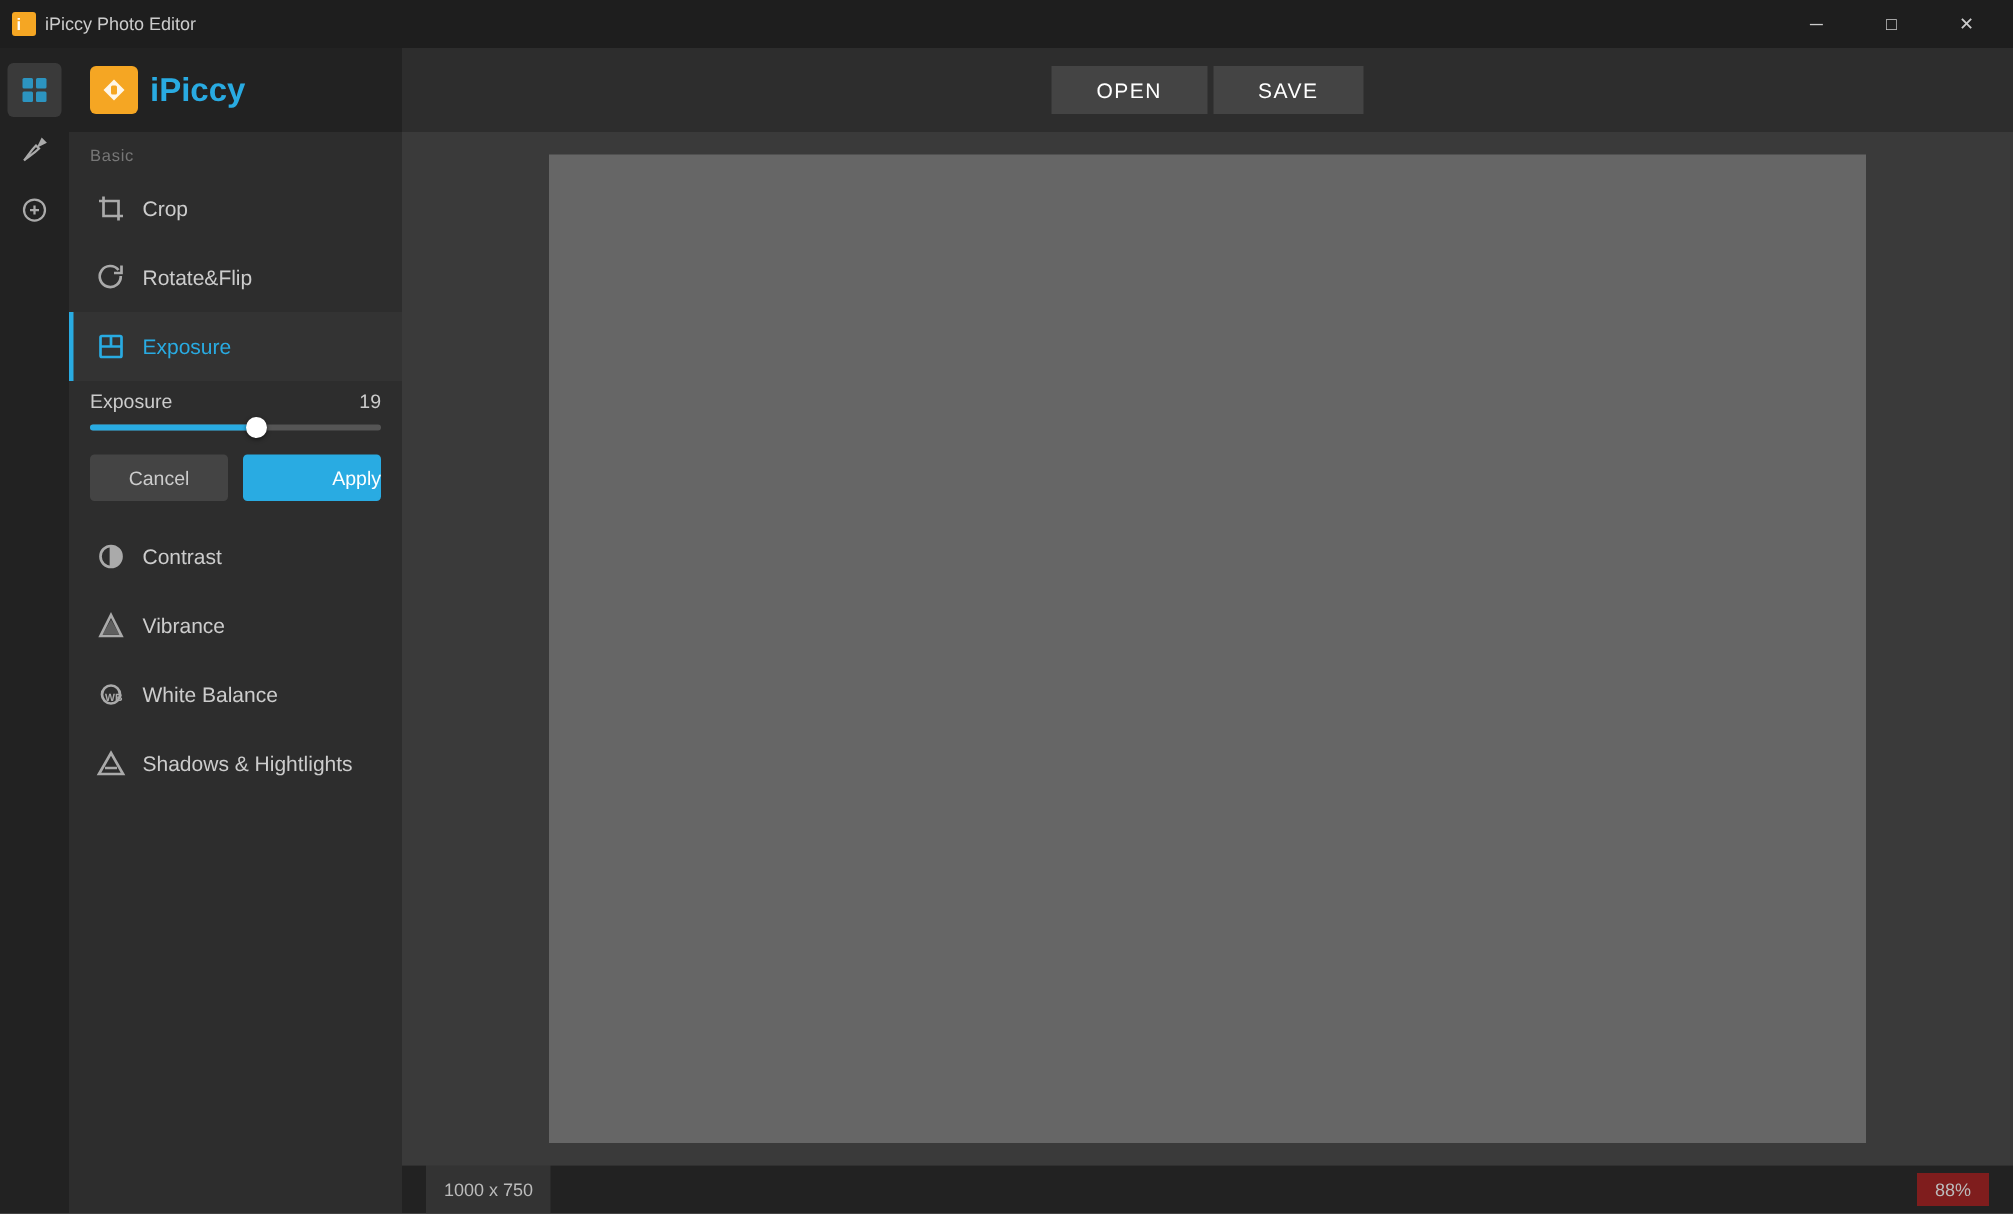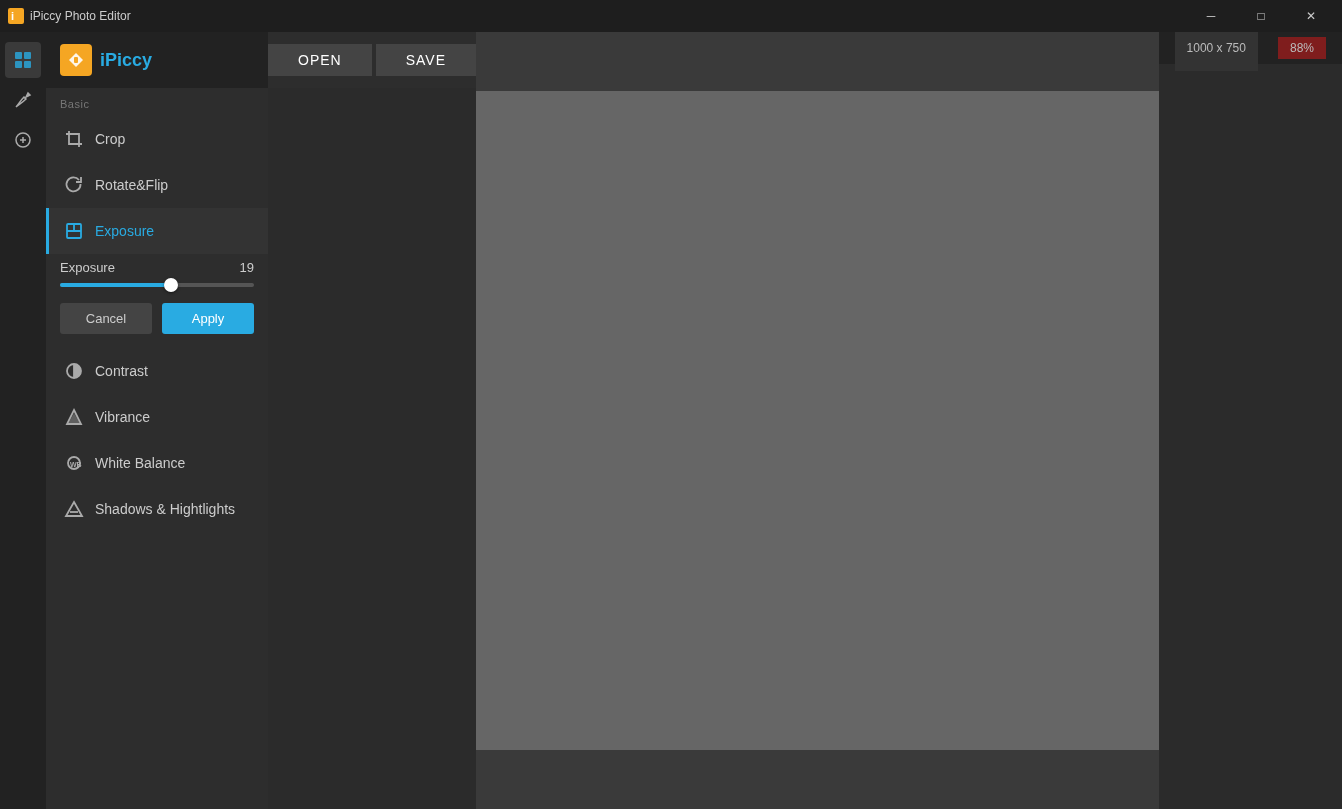--- a/index.html
+++ b/index.html
@@ -111,21 +111,21 @@
       background: #f5a623;
       border-radius: 4px;
       display: flex;
       align-items: center;
       justify-content: center;
       margin-right: 8px;
       flex-shrink: 0;
     }
     .app-logo-icon svg { width: 20px; height: 20px; }
     .app-name {
-      font-size: 18px;
+      font-size: 22px;
       font-weight: bold;
       color: #29abe2;
     }
 
     
     .section-label {
       font-size: 11px;
       color: #777;
       padding: 10px 14px 6px;
       text-transform: none;
@@ -225,27 +225,28 @@
     }
     .btn-apply {
       flex: 1;
       padding: 8px 0;
       background: #29abe2;
       border: none;
       color: #fff;
       font-size: 13px;
       cursor: pointer;
       border-radius: 3px;
+      text-align: right;
     }
 
     
     .content-area {
       flex: 1;
       display: flex;
-      flex-direction: row;
+      flex-direction: column;
       overflow: hidden;
     }
 
     
     .topbar {
       height: 56px;
       background: #2d2d2d;
       display: flex;
       align-items: center;
       justify-content: center;

